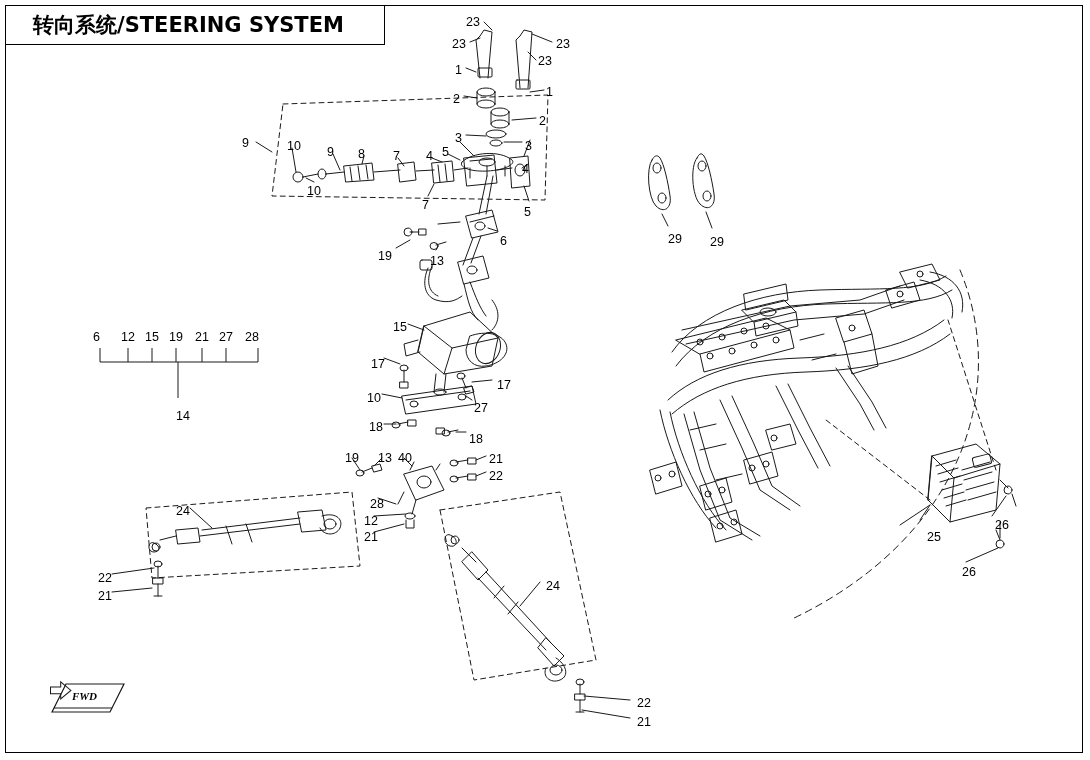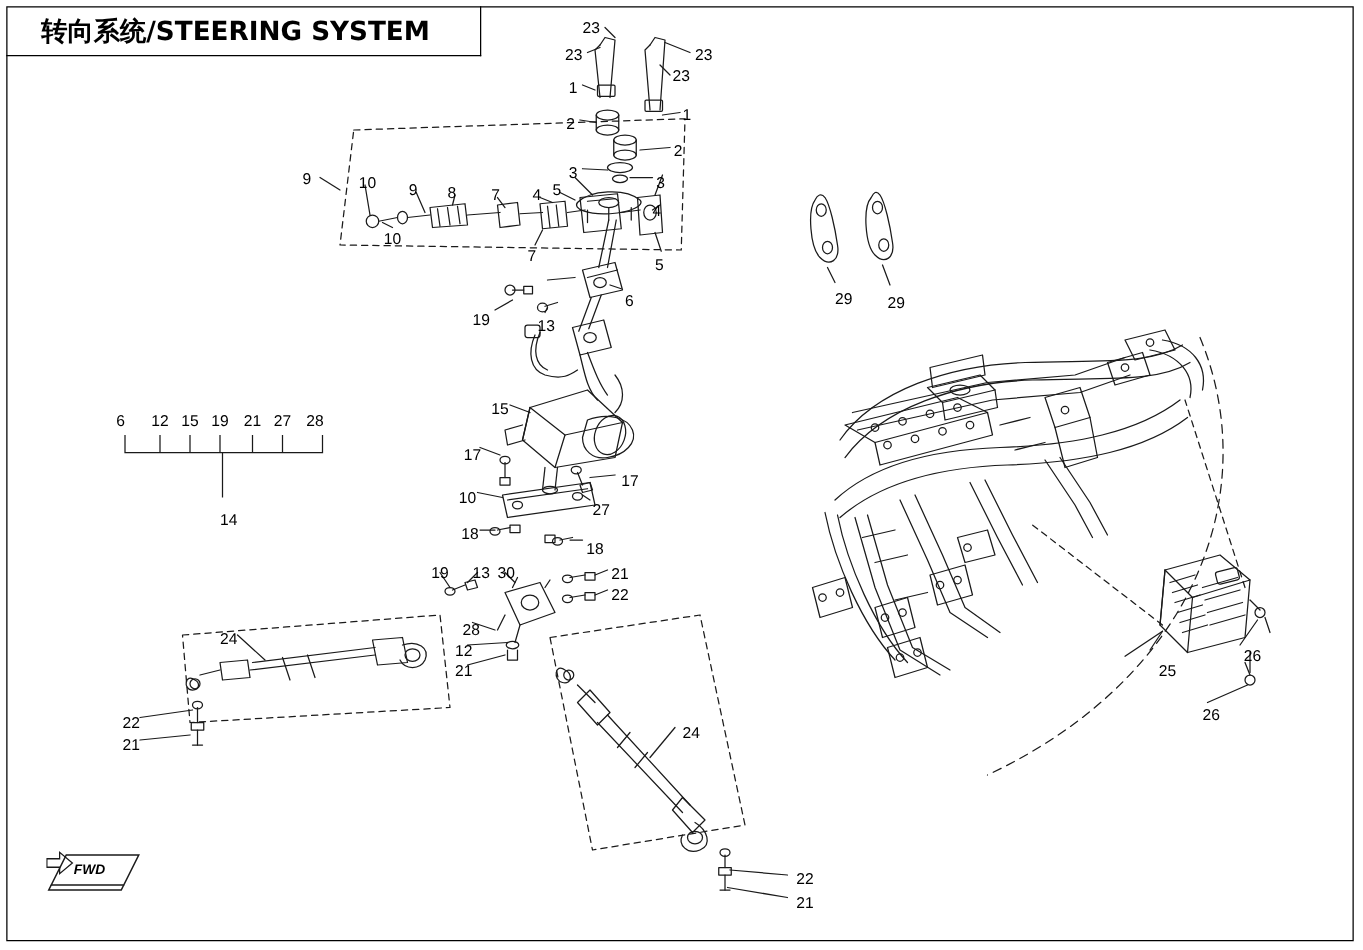--- a/index.html
+++ b/index.html
@@ -33,22 +33,22 @@
   }
   #title-text {
     font-size:21px; font-weight:bold; letter-spacing:0px;
     white-space:nowrap;
     font-family:"DejaVu Sans", sans-serif;
     color:#000;
   }
 
   
   #fwd-block {
-    position:absolute; left:37px; top:678px;
-    width:80px; height:36px;
+    position:absolute; left:50px; top:678px;
+    width:80px; height:36px;font-family:Liberation Serif, serif;
   }
   #fwd-label {
     position:absolute; left:22px; top:12px;
     font-size:11px; font-weight:bold; font-style:italic;
     color:#000;
   }
 
   .callout {
     position:absolute;
     font-size:12.5px;
@@ -412,21 +412,21 @@
       <div class="callout" style="left: 430px; top: 255px;">13</div>
       <div class="callout" style="left: 393px; top: 321px;">15</div>
       <div class="callout" style="left: 371px; top: 358px;">17</div>
       <div class="callout" style="left: 497px; top: 379px;">17</div>
       <div class="callout" style="left: 367px; top: 392px;">10</div>
       <div class="callout" style="left: 474px; top: 402px;">27</div>
       <div class="callout" style="left: 369px; top: 421px;">18</div>
       <div class="callout" style="left: 469px; top: 433px;">18</div>
       <div class="callout" style="left: 345px; top: 452px;">19</div>
       <div class="callout" style="left: 378px; top: 452px;">13</div>
-      <div class="callout" style="left: 398px; top: 452px;">30</div>
+      <div class="callout" style="left: 398px; top: 452px;">40</div>
       <div class="callout" style="left: 489px; top: 453px;">21</div>
       <div class="callout" style="left: 489px; top: 470px;">22</div>
       <div class="callout" style="left: 370px; top: 498px;">28</div>
       <div class="callout" style="left: 364px; top: 515px;">12</div>
       <div class="callout" style="left: 364px; top: 531px;">21</div>
       <div class="callout" style="left: 176px; top: 505px;">24</div>
       <div class="callout" style="left: 98px; top: 572px;">22</div>
       <div class="callout" style="left: 98px; top: 590px;">21</div>
       <div class="callout" style="left: 546px; top: 580px;">24</div>
       <div class="callout" style="left: 637px; top: 697px;">22</div>

